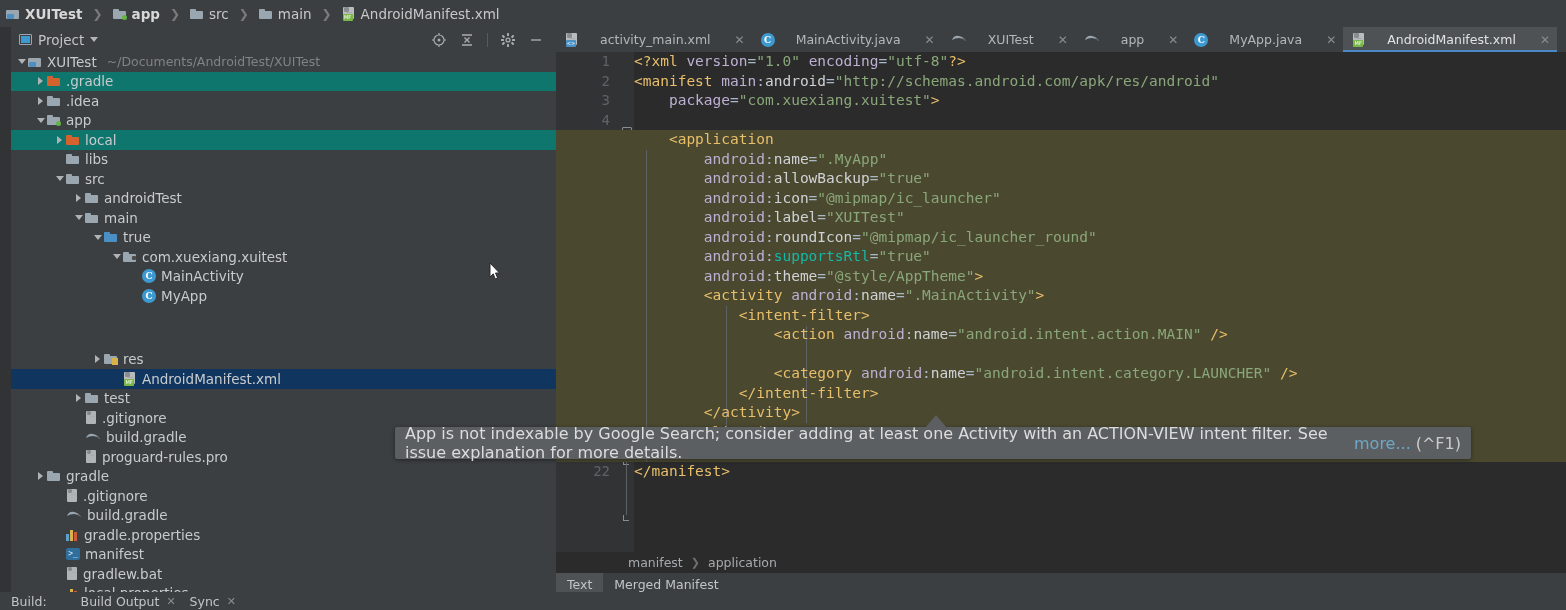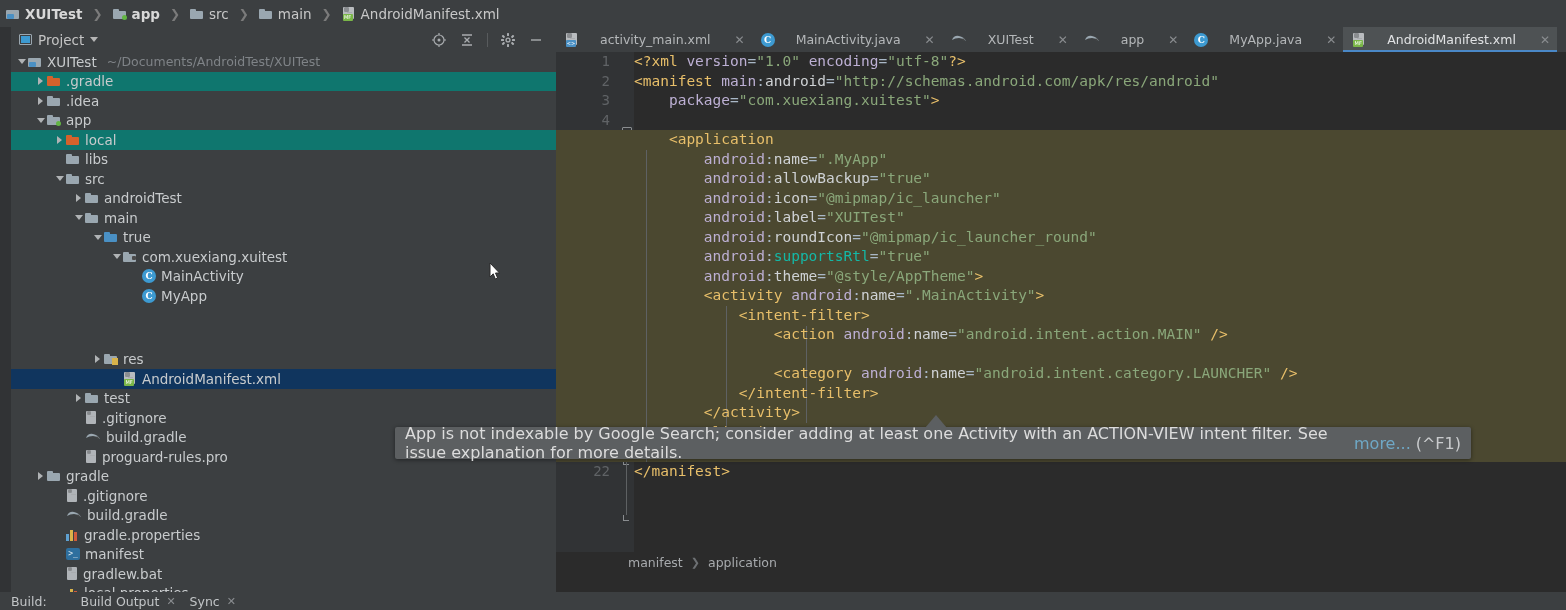--- a/index.html
+++ b/index.html
@@ -545,20 +545,25 @@
           </div>
       </div>
     </div>
 
     <div class="bc">
       <span>manifest</span>
       <span class="sep">❯</span>
       <span>application</span>
     </div>
 
+    <div class="edtabs">
+      <div class="edtab on">Text</div>
+      <div class="edtab">Merged Manifest</div>
+      <div class="edtab-rest"></div>
+    </div>
   </div>
 
   <div class="tip-arrow"></div>
   <div class="tooltip">
     <span>App is not indexable by Google Search; consider adding at least one Activity with an ACTION-VIEW intent filter. See issue explanation for more details.</span>
     <span class="lnk">more...</span>
     <span class="kb">(^F1)</span>
   </div>
 
   <div class="bot-strip"></div>

